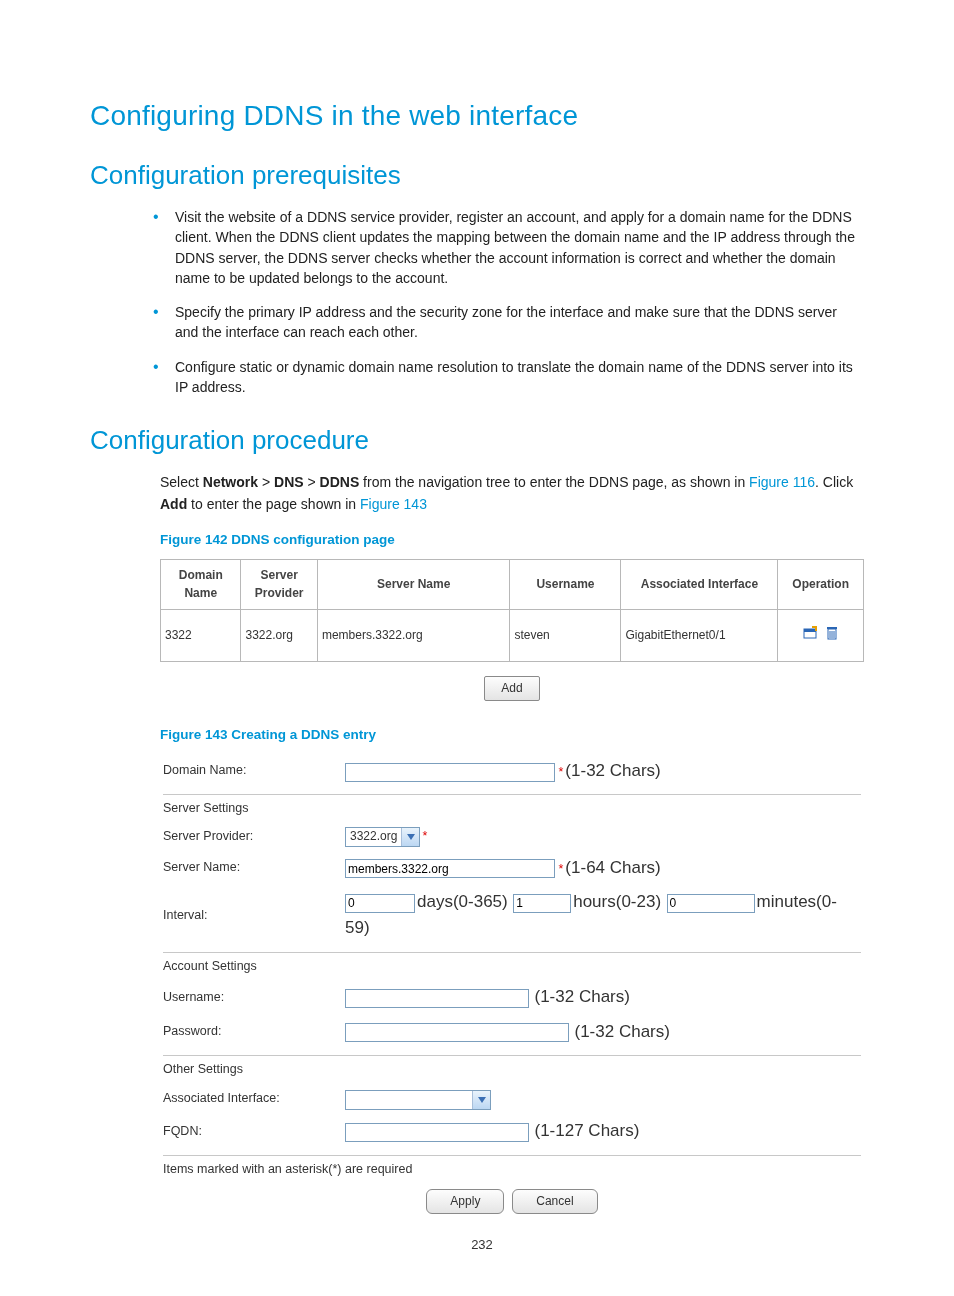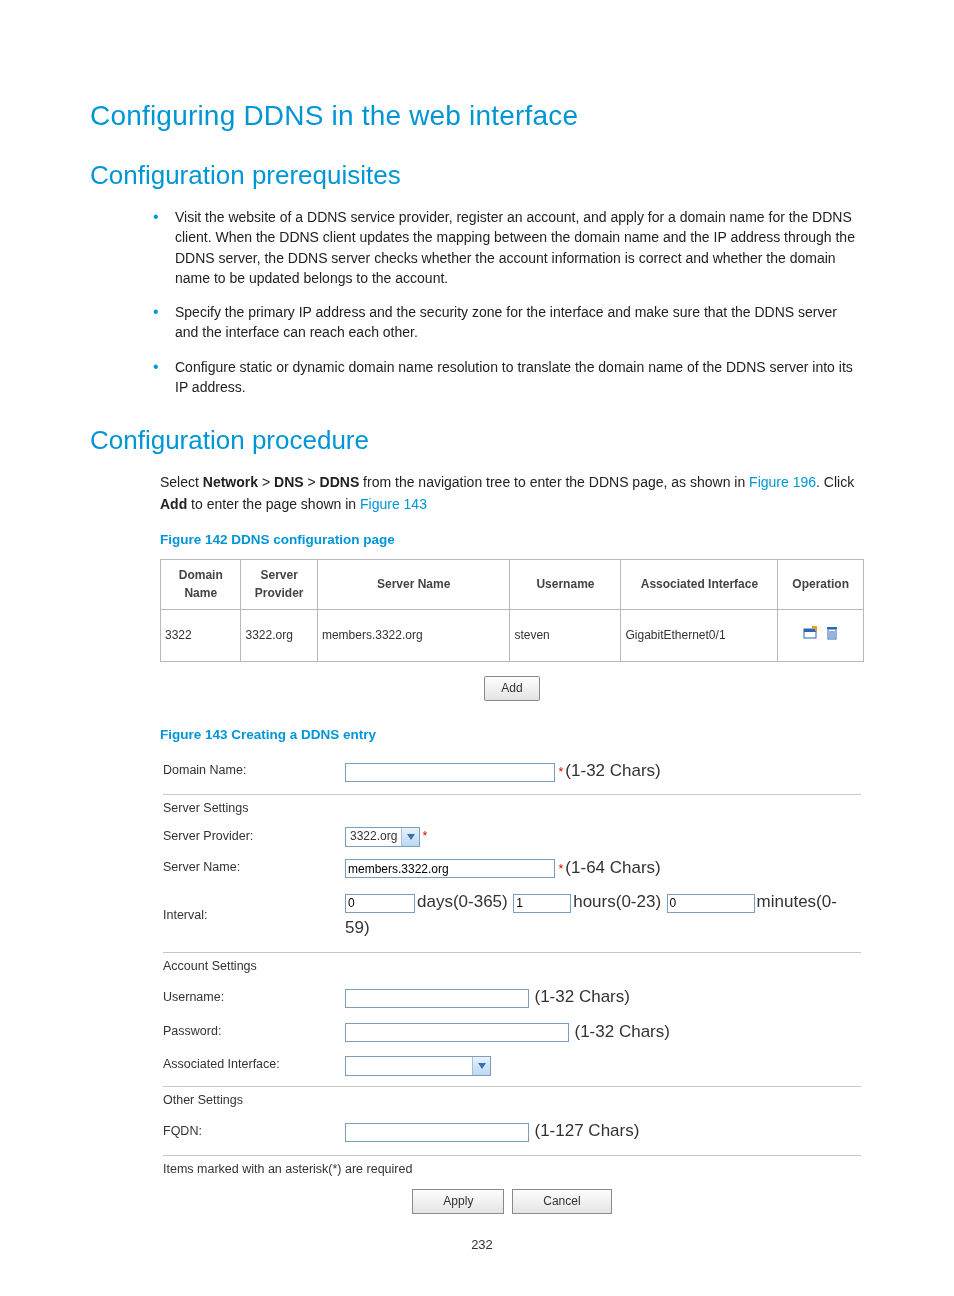--- a/index.html
+++ b/index.html
@@ -122,25 +122,25 @@
   .hr {
     border: none;
     border-top: 1px solid #c8c8c8;
     margin: 2px 0 4px 0;
   }
   .form-buttons { text-align: center; margin-top: 6px; }
   .btn {
     display: inline-block;
     border: 1px solid #8a8a8a;
     background: linear-gradient(#fdfdfd,#e4e4e4);
-    padding: 2px 30px;
+    padding: 2px 23px;
     font-size: 12px;
     margin: 0 2px;
     color:#333;
-    border-radius: 0;
+    border-radius: 6px;
     font-family: Tahoma, Arial, sans-serif;
   }
   .page-number {
     position: absolute;
     bottom: 44px;
     left: 10px; right: 0;
     text-align: center;
     font-size: 13px;
     color: #333;
   }
@@ -173,21 +173,21 @@
   <ul class="prereq">
     <li>Visit the website of a DDNS service provider, register an account, and apply for a domain name for the DDNS client. When the DDNS client updates the mapping between the domain name and the IP address through the DDNS server, the DDNS server checks whether the account information is correct and whether the domain name to be updated belongs to the account.</li>
     <li>Specify the primary IP address and the security zone for the interface and make sure that the DDNS server and the interface can reach each other.</li>
     <li>Configure static or dynamic domain name resolution to translate the domain name of the DDNS server into its IP address.</li>
   </ul>
 
   <h2>Configuration procedure</h2>
 
   <div class="proc">
     <p>
-      <span>Select </span><b>Network</b><span> &gt; </span><b>DNS</b><span> &gt; </span><b>DDNS</b><span> from the navigation tree to enter the DDNS page, as shown in </span><span class="link">Figure 196</span><span>.</span>
+      <span>Select </span><b>Network</b><span> &gt; </span><b>DNS</b><span> &gt; </span><b>DDNS</b><span> from the navigation tree to enter the DDNS page, as shown in </span><span class="link">Figure 116</span><span>.</span>
       <span>Click </span><b>Add</b><span> to enter the page shown in </span><span class="link">Figure 143</span>
     </p>
 
     <div class="fig-caption">Figure 142 DDNS configuration page</div>
 
     <table class="ddns-table">
       <thead>
         <tr>
           <th style="width:70px">Domain Name</th>
           <th style="width:66px">Server Provider</th>
@@ -283,36 +283,36 @@
         </td>
       </tr>
       <tr>
         <td class="label-col indent">Password:</td>
         <td>
           <input class="txt" type="password" style="width: 224px;">
           <span class="hint">(1-32 Chars)</span>
         </td>
       </tr>
       <tr>
+            <td colspan="2" class="section"><hr class="hr"><span>Other Settings</span></td>
+          </tr>
+      <tr>
         <td class="label-col indent">Associated Interface:</td>
         <td>
           <span class="combo" style="width:146px">
             <span class="val" style="flex:1"></span>
             <span class="arrow">
                   <svg viewBox="0 0 8 6">
                     <path d="M0 0 L8 0 L4 6 Z" fill="#3b6fb4"></path>
                   </svg>
                 </span>
           </span>
         </td>
       </tr>
       <tr>
-            <td colspan="2" class="section"><hr class="hr"><span>Other Settings</span></td>
-          </tr>
-      <tr>
         <td class="label-col indent">FQDN:</td>
         <td>
           <input class="txt" style="width: 184px;">
           <span class="hint">(1-127 Chars)</span>
         </td>
       </tr>
       <tr>
             <td colspan="2"><hr class="hr"><span>Items marked with an asterisk(*) are required</span></td>
           </tr>
     </tbody>

